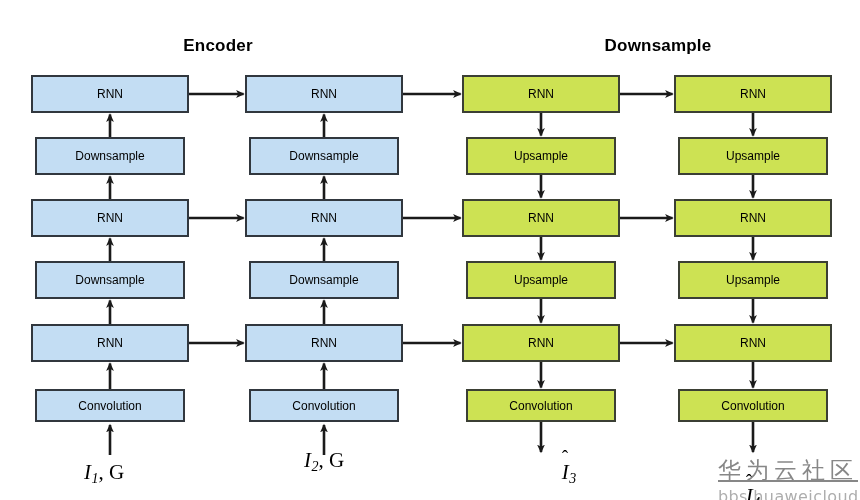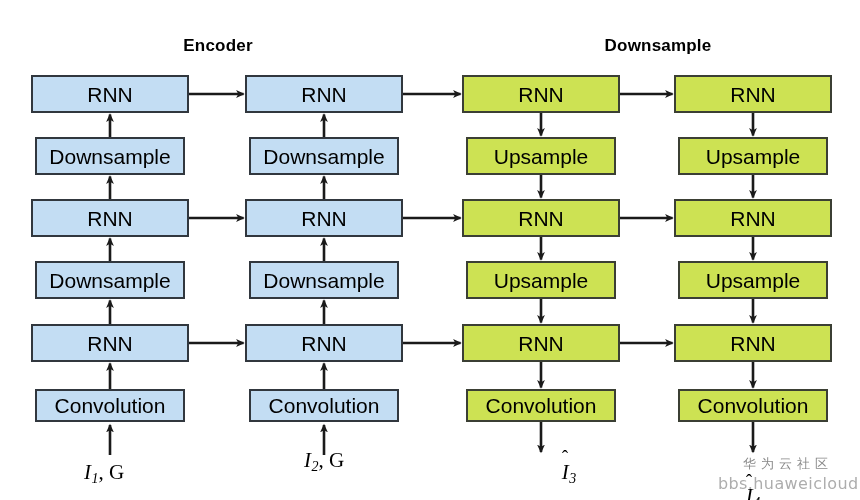--- a/index.html
+++ b/index.html
@@ -22,21 +22,21 @@
     transform:translateX(-50%);
   }
 
   .node{
     position:absolute;
     box-sizing:border-box;
     border:2.5px solid #33383f;
     display:flex;
     align-items:center;
     justify-content:center;
-    font-size:21px;
+    font-size:12px;
     color:#000000;
     line-height:1;
     white-space:nowrap;
   }
   .node.blue{background:#c3ddf3;border-color:#31373e;}
   .node.green{background:#cde253;border-color:#3b3f34;}
 
   
   #wires{position:absolute;left:0;top:0;width:860px;height:500px;}
 
@@ -69,25 +69,26 @@
   
   #watermark{
     position:absolute;
     left:718px;top:455px;
     width:140px;
     text-align:center;
     pointer-events:none;
     opacity:0.72;
   }
   #watermark .wm-cn{
-    font-size:13px;
+    font-size:23px;
     color:#5a5a5a;
     letter-spacing:5px;
     white-space:nowrap;
     font-family:"DejaVu Sans", sans-serif;
+    text-decoration:underline;
   }
   #watermark .wm-url{
     margin-top:1px;
     font-size:16px;
     color:#8e8e8e;
     letter-spacing:0.4px;
     white-space:nowrap;
     font-family:"DejaVu Sans", sans-serif;
   }
 </style>

